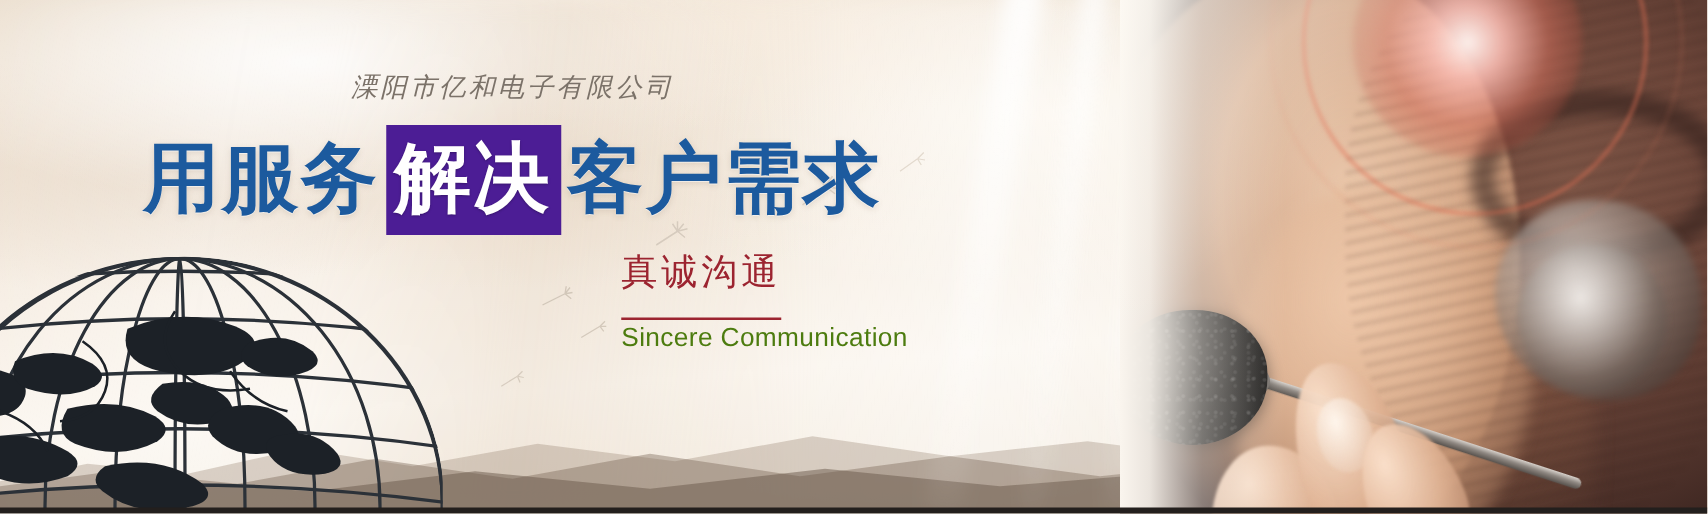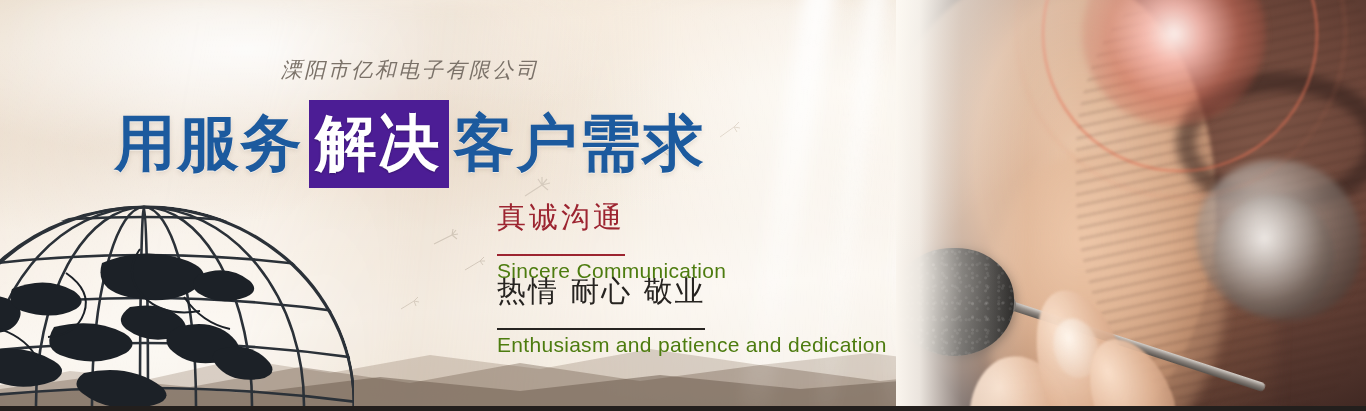--- a/index.html
+++ b/index.html
@@ -436,21 +436,17 @@
 
     <div class="headline">
       <span>用服务</span><span class="hl">解决</span><span>客户需求</span>
     </div>
 
     <div class="sub sub1">
       <div class="sub-cn">真诚沟通</div>
       <div class="sub-en">Sincere Communication</div>
     </div>
 
-    <div class="sub sub2">
-      <div class="sub-cn">热情  耐心  敬业</div>
-      <div class="sub-en">Enthusiasm and patience and dedication</div>
-    </div>
 
   </div>
 
   <div class="bottombar"></div>
 </div>
 
 </body></html>

